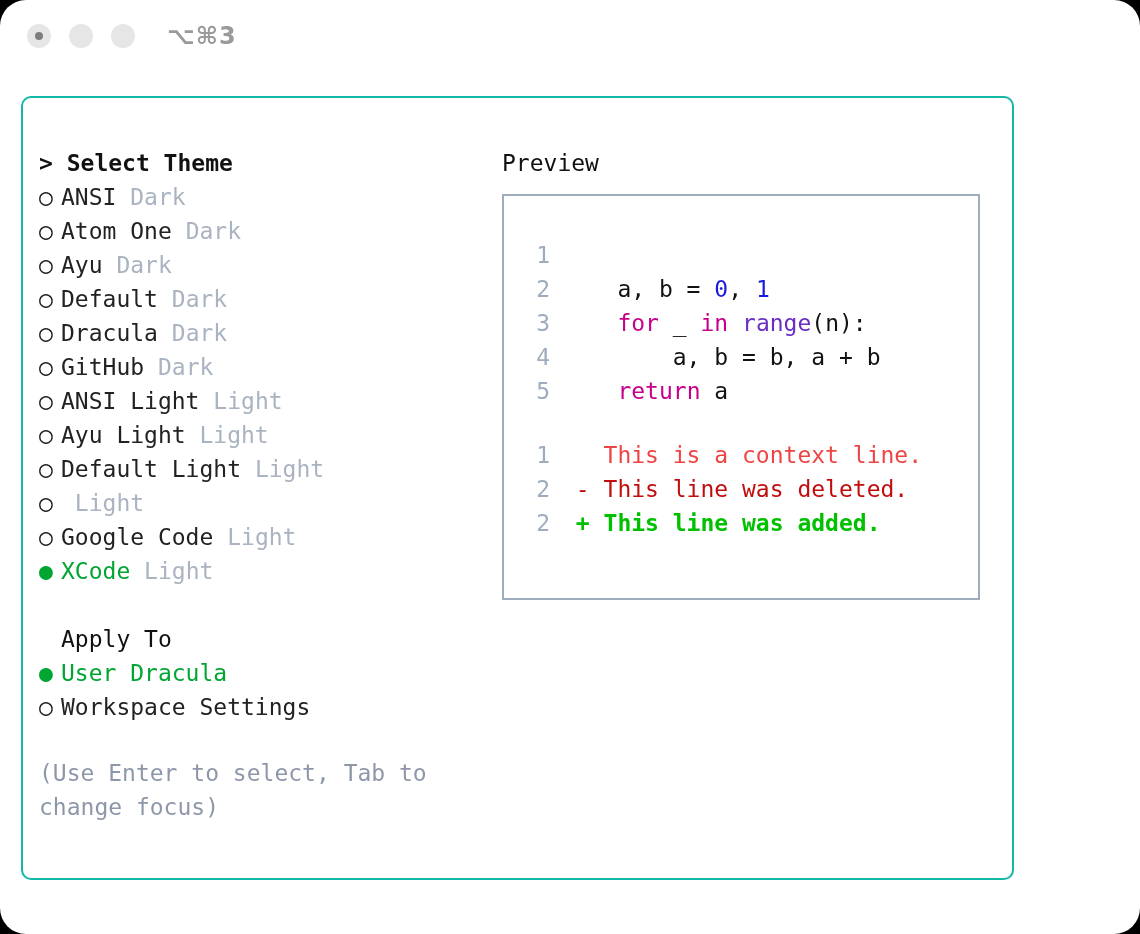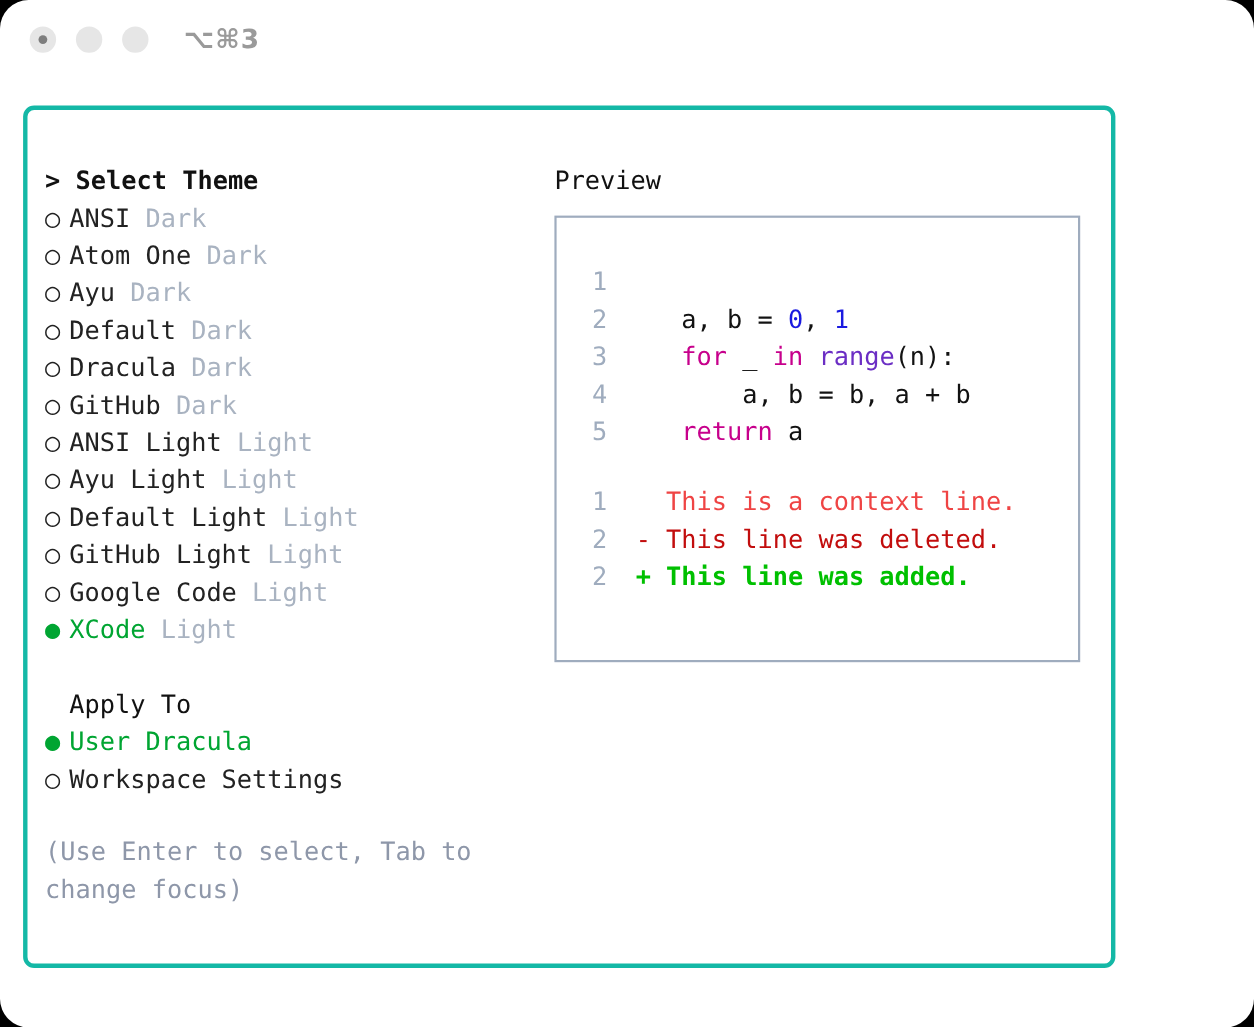--- a/index.html
+++ b/index.html
@@ -67,21 +67,21 @@
     color: #9a9a9a;
   }
 
   
   .panel {
     position: absolute;
     left: 21px;
     top: 96px;
     width: 993px;
     height: 784px;
-    border: 4px solid #14b8a6;
+    border: 2px solid #14b8a6;
     border-radius: 10px;
     box-sizing: border-box;
     background: #ffffff;
   }
 
   
   .left-col {
     position: absolute;
     left: 16px;
     top: 48px;
@@ -206,21 +206,21 @@
       <div id="theme-list">
           <div class="opt-row"><span class="marker">○</span><span class="opt-name">ANSI</span><span> </span><span class="opt-tag">Dark</span></div>
           <div class="opt-row"><span class="marker">○</span><span class="opt-name">Atom One</span><span> </span><span class="opt-tag">Dark</span></div>
           <div class="opt-row"><span class="marker">○</span><span class="opt-name">Ayu</span><span> </span><span class="opt-tag">Dark</span></div>
           <div class="opt-row"><span class="marker">○</span><span class="opt-name">Default</span><span> </span><span class="opt-tag">Dark</span></div>
           <div class="opt-row"><span class="marker">○</span><span class="opt-name">Dracula</span><span> </span><span class="opt-tag">Dark</span></div>
           <div class="opt-row"><span class="marker">○</span><span class="opt-name">GitHub</span><span> </span><span class="opt-tag">Dark</span></div>
           <div class="opt-row"><span class="marker">○</span><span class="opt-name">ANSI Light</span><span> </span><span class="opt-tag">Light</span></div>
           <div class="opt-row"><span class="marker">○</span><span class="opt-name">Ayu Light</span><span> </span><span class="opt-tag">Light</span></div>
           <div class="opt-row"><span class="marker">○</span><span class="opt-name">Default Light</span><span> </span><span class="opt-tag">Light</span></div>
-          <div class="opt-row"><span class="marker">○</span><span class="opt-name">GitHub Light</span><span> </span><span class="opt-tag">Light</span></div>
+          <div class="opt-row"><span class="marker">○</span><span> </span><span class="opt-tag">Light</span></div>
           <div class="opt-row"><span class="marker">○</span><span class="opt-name">Google Code</span><span> </span><span class="opt-tag">Light</span></div>
           <div class="opt-row selected"><span class="marker sel">●</span><span class="opt-name">XCode</span><span> </span><span class="opt-tag">Light</span></div>
         </div>
 
       <div class="spacer-lg"></div>
 
       <div class="apply-head">Apply To</div>
       <div id="apply-list">
           <div class="opt-row selected"><span class="marker sel">●</span><span class="opt-name">User Dracula</span></div>
           <div class="opt-row"><span class="marker">○</span><span class="opt-name">Workspace Settings</span></div>

